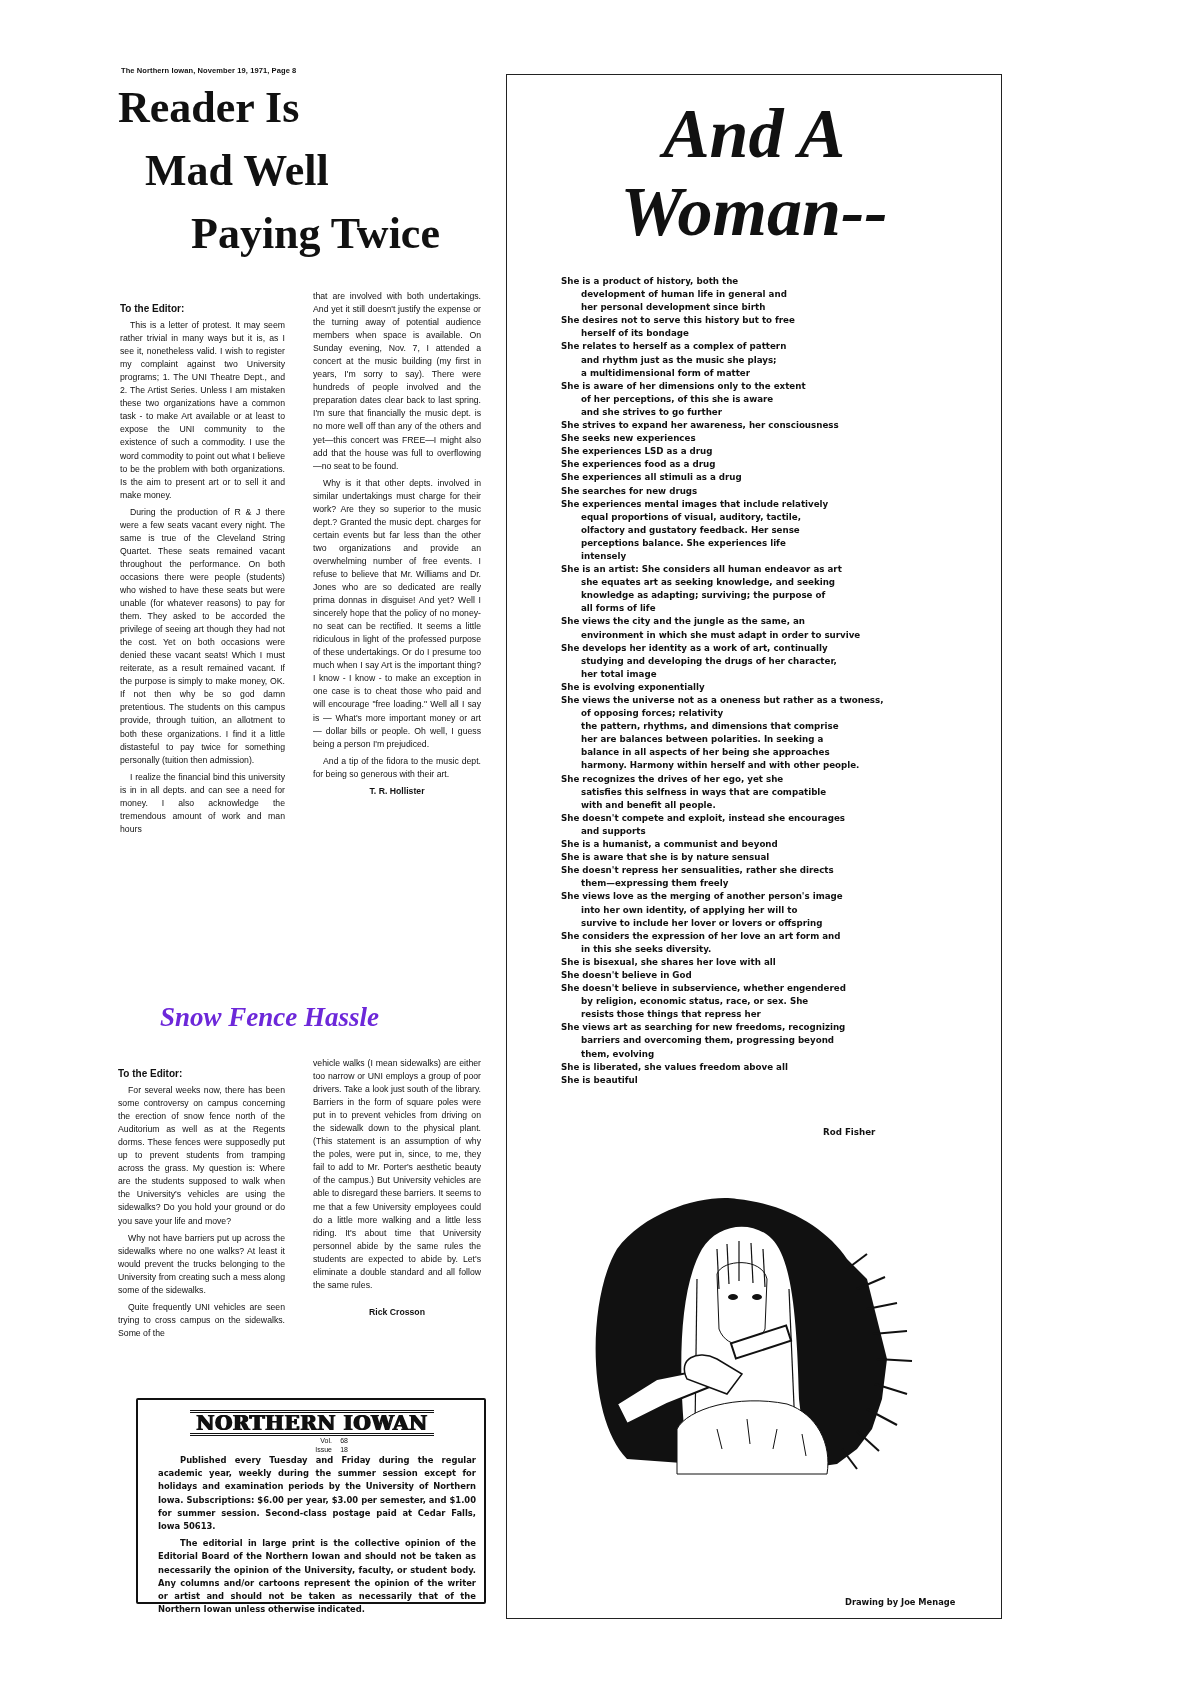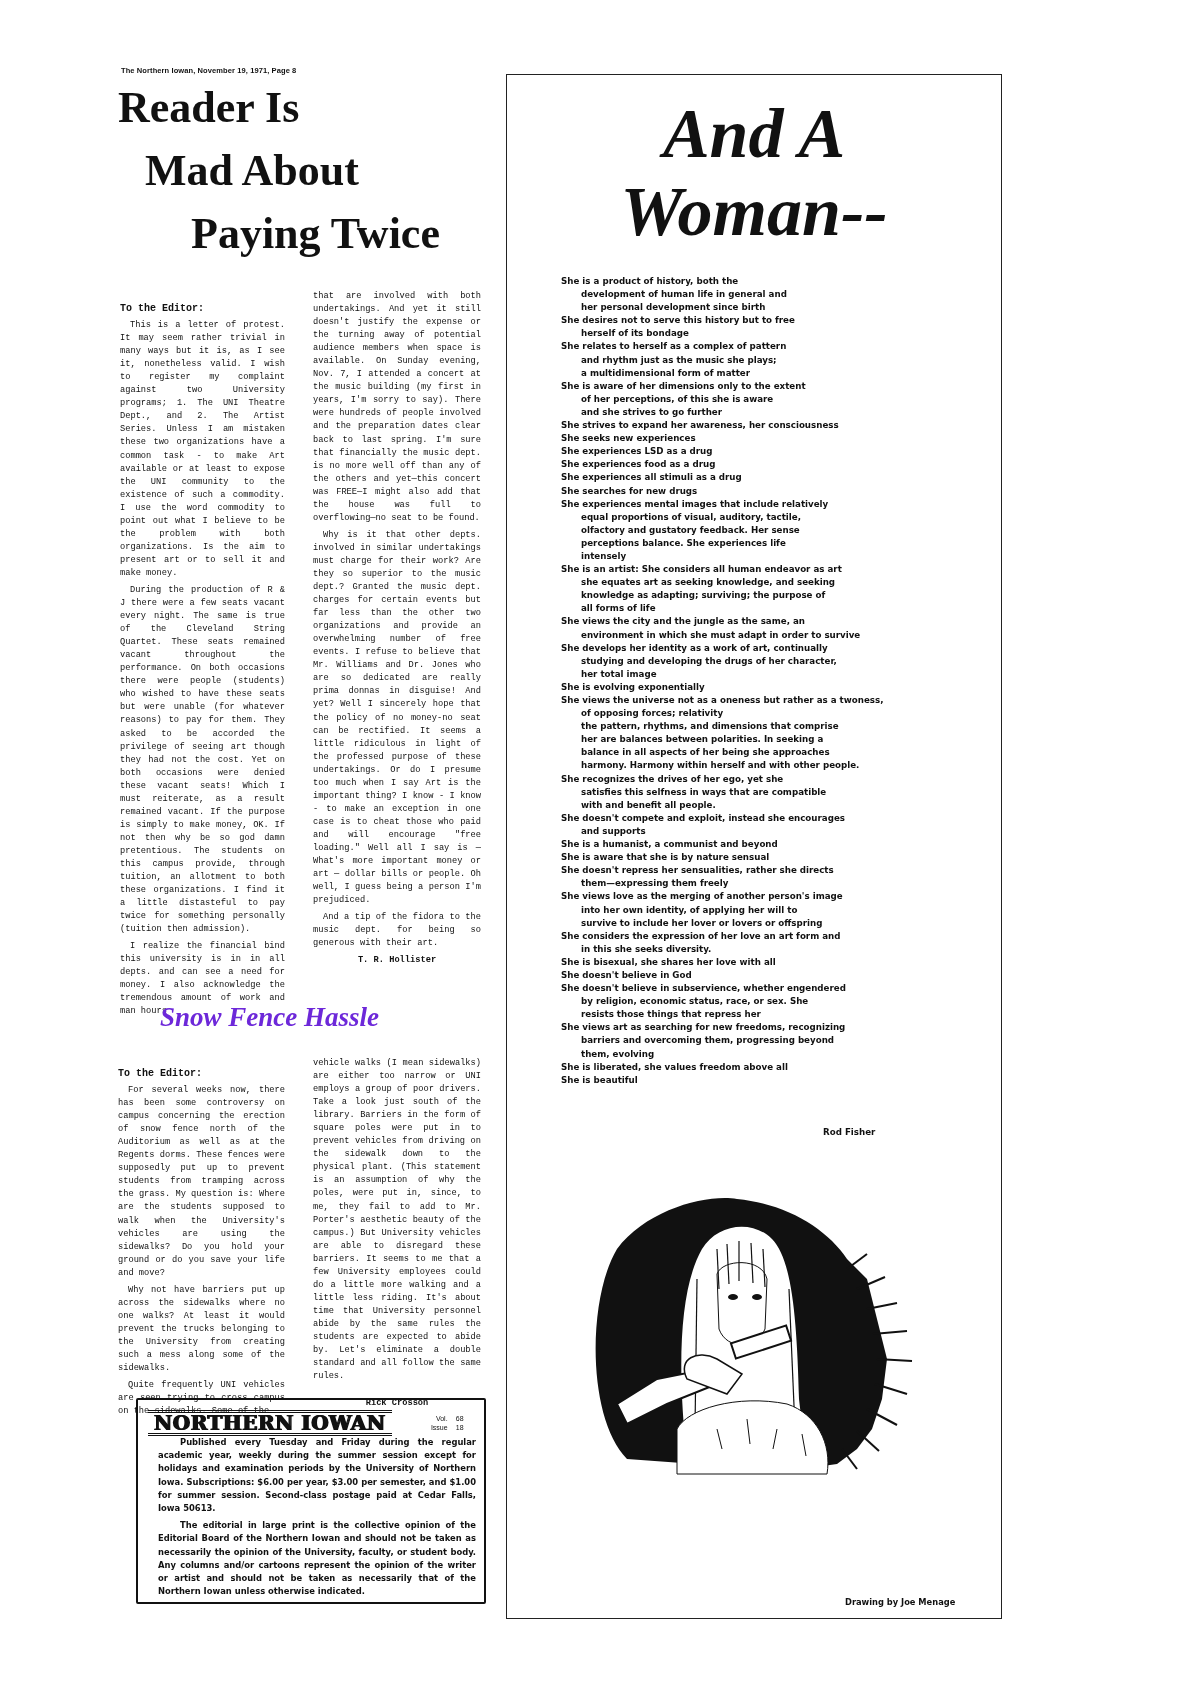--- a/index.html
+++ b/index.html
@@ -6,36 +6,36 @@
   html, body { width: 1200px; height: 1700px; background: #ffffff; overflow: hidden; }
   body { position: relative; color: #111; font-family: "DejaVu Sans", sans-serif; }
 
   .dateline { position: absolute; left: 121px; top: 66px; font-size: 7.5px; font-weight: bold; font-family: "Liberation Sans", sans-serif; letter-spacing: 0.1px; }
 
   .headline-main { position: absolute; left: 118px; top: 76px; width: 380px; font-family: "Liberation Serif", serif; font-weight: bold; font-size: 44px; line-height: 63px; color: #111; }
   .headline-main .l1 { display: block; padding-left: 0; }
   .headline-main .l2 { display: block; padding-left: 27px; }
   .headline-main .l3 { display: block; padding-left: 73px; }
 
-  .col { position: absolute; font-family: Liberation Mono, monospace; font-size: 8.7px; line-height: 13.05px; text-align: justify; color: #111; }
+  .col { position: absolute; font-family: Liberation Sans, sans-serif; font-size: 8.7px; line-height: 13.05px; text-align: justify; color: #111; }
   .col p { text-indent: 10px; margin-bottom: 4px; }
   .col .salutation { font-weight: bold; text-indent: 0; margin-bottom: 4px; font-size: 10px; }
   .col .sig { text-align: center; font-weight: bold; text-indent: 0; margin-top: 4px; }
 
   .col-a1 { left: 120px; top: 302px; width: 165px; }
   .col-a2 { left: 313px; top: 290px; width: 168px; }
 
   .headline-snow { position: absolute; left: 160px; top: 1002px; width: 300px; font-family: "Liberation Serif", serif; font-style: italic; font-weight: bold; font-size: 27px; color: #6d28d9; }
 
   .col-b1 { left: 118px; top: 1067px; width: 167px; }
   .col-b2 { left: 313px; top: 1057px; width: 168px; }
   .col-b2 .sig { margin-top: 14px; }
 
   .masthead { position: absolute; left: 136px; top: 1398px; width: 350px; height: 206px; border: 2px solid #111; border-radius: 2px; padding: 10px 8px 6px 10px; }
-  .mh-top { display: flex; align-items: center; }
+  .mh-top { display: flex; align-items: center; flex-direction: column; }
   .mh-logo { font-family: "DejaVu Serif", serif; font-weight: bold; font-size: 20px; letter-spacing: 0.5px; color: #111; text-shadow: 0.8px 0 0 #111, -0.8px 0 0 #111; padding: 0 6px; border-top: 3px double #111; border-bottom: 3px double #111; line-height: 20px; }
   .mh-vol { margin-left: 28px; font-family: "Liberation Sans", sans-serif; font-size: 7px; line-height: 9px; }
   .mh-vol span { display: inline-block; width: 28px; text-align: right; }
   .mh-vol span.n { width: 14px; text-align: right; }
   .mh-text { font-family: "DejaVu Sans", sans-serif; font-size: 8.4px; font-weight: bold; line-height: 13.2px; text-align: justify; padding-left: 10px; }
   .mh-text p { text-indent: 22px; margin-bottom: 4px; }
 
   .poster { position: absolute; left: 506px; top: 74px; width: 496px; height: 1545px; border: 1.5px solid #222; }
   .poster-title { position: absolute; left: 0; top: 20px; width: 100%; text-align: center; font-family: "Liberation Serif", serif; font-weight: bold; font-style: italic; font-size: 70px; line-height: 78px; color: #111; }
   .poem { position: absolute; left: 54px; top: 200px; width: 440px; font-family: "DejaVu Sans", sans-serif; font-weight: bold; font-size: 8.7px; line-height: 13.1px; color: #111; }
@@ -46,21 +46,21 @@
   .illustration { position: absolute; left: 60px; top: 1094px; width: 370px; height: 330px; }
   .credit { position: absolute; left: 338px; top: 1522px; font-family: "DejaVu Sans", sans-serif; font-weight: bold; font-size: 8.3px; }
 </style>
 </head>
 <body>
 
 <div class="dateline">The Northern Iowan, November 19, 1971, Page 8</div>
 
 <h1 class="headline-main">
   <span class="l1">Reader Is</span>
-  <span class="l2">Mad About</span>
+  <span class="l2">Mad Well</span>
   <span class="l3">Paying Twice</span>
 </h1>
 
 <div class="col col-a1">
   <p class="salutation">To the Editor:</p>
   <p>This is a letter of protest. It may seem rather trivial in many ways but it is, as I see it, nonetheless valid. I wish to register my complaint against two University programs; 1. The UNI Theatre Dept., and 2. The Artist Series. Unless I am mistaken these two organizations have a common task - to make Art available or at least to expose the UNI community to the existence of such a commodity. I use the word commodity to point out what I believe to be the problem with both organizations. Is the aim to present art or to sell it and make money.</p>
   <p>During the production of R &amp; J there were a few seats vacant every night. The same is true of the Cleveland String Quartet. These seats remained vacant throughout the performance. On both occasions there were people (students) who wished to have these seats but were unable (for whatever reasons) to pay for them. They asked to be accorded the privilege of seeing art though they had not the cost. Yet on both occasions were denied these vacant seats! Which I must reiterate, as a result remained vacant. If the purpose is simply to make money, OK. If not then why be so god damn pretentious. The students on this campus provide, through tuition, an allotment to both these organizations. I find it a little distasteful to pay twice for something personally (tuition then admission).</p>
   <p>I realize the financial bind this university is in in all depts. and can see a need for money. I also acknowledge the tremendous amount of work and man hours</p>
 </div>
 

